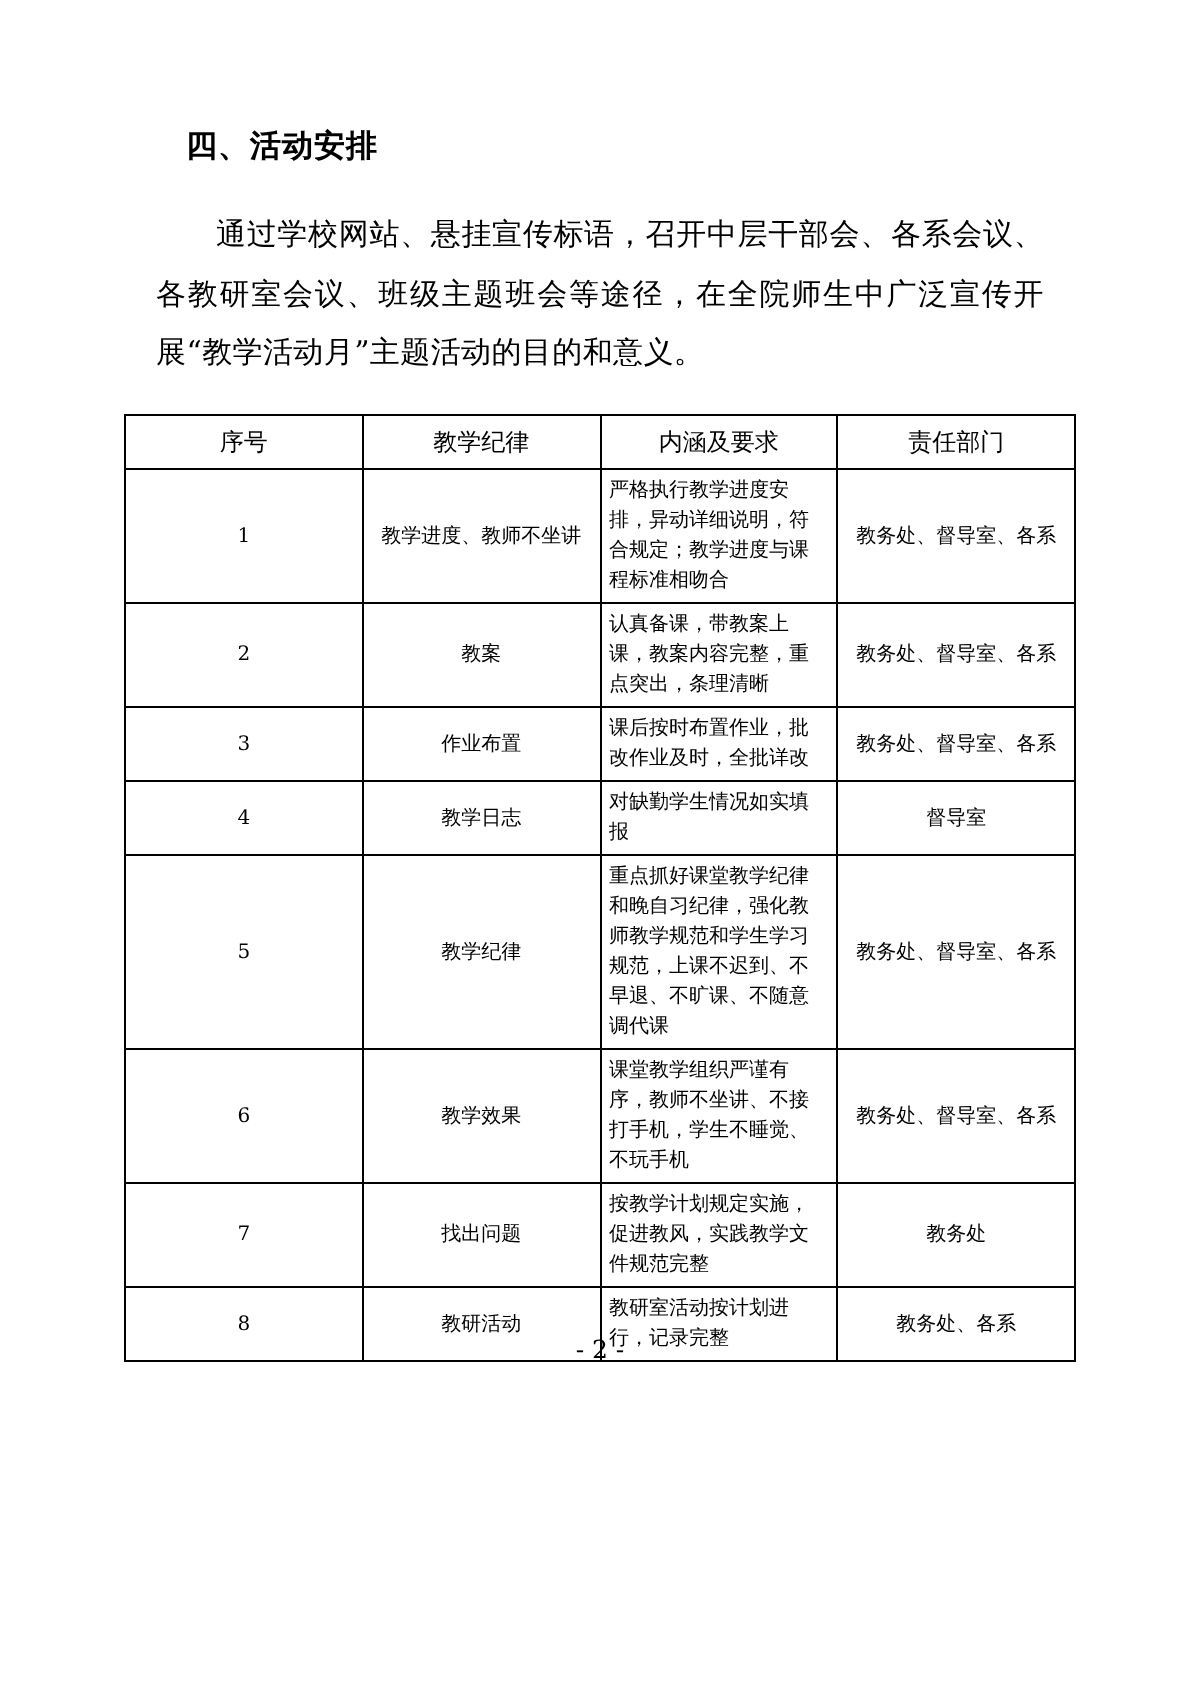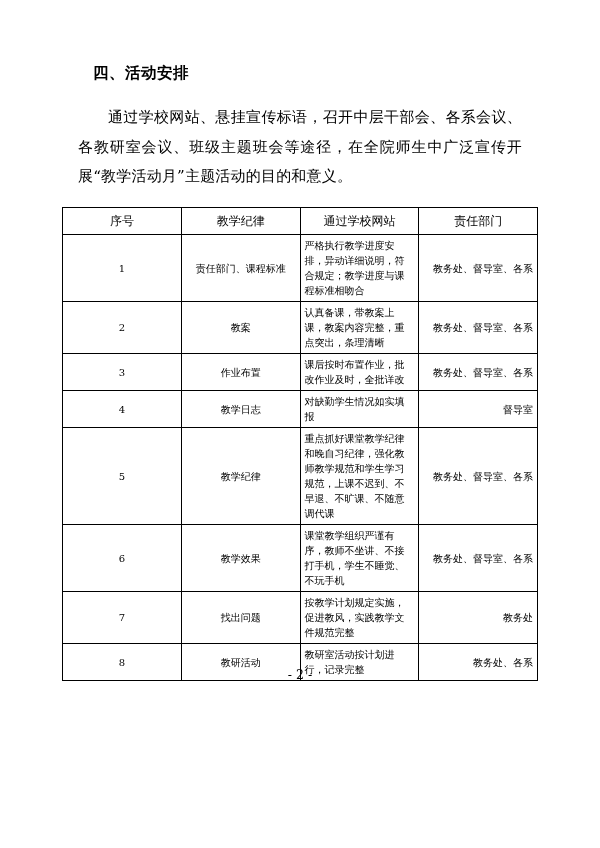--- a/index.html
+++ b/index.html
@@ -63,21 +63,21 @@
   }
   table.tbl th {
     text-align: center;
     font-weight: normal;
     padding: 4px 4px;
     font-size: 12px;
   }
   td.c-no { text-align: center; width: 30px; }
   td.c-item { text-align: center; width: 78px; }
   td.c-content { text-align: left; }
-  td.c-dept { text-align: right; width: 70px; }
+  td.c-dept { text-align: center; width: 70px; }
   .footer {
     position: absolute;
     left: 0;
     right: 0;
     bottom: 38px;
     text-align: center;
     font-size: 12.5px;
     font-family: "DejaVu Serif", "Liberation Serif", serif;
   }
 </style>
@@ -92,28 +92,28 @@
   <p class="para">通过学校网站、悬挂宣传标语，召开中层干部会、各系会议、各教研室会议、班级主题班会等途径，在全院师生中广泛宣传开展“教学活动月”主题活动的目的和意义。</p>
 
 
 
 
   <table class="tbl">
     <thead>
       <tr>
         <th class="c-no">序号</th>
         <th class="c-item">教学纪律</th>
-        <th class="c-content">通过学校网站</th>
+        <th class="c-content">内涵及要求</th>
         <th class="c-dept">责任部门</th>
       </tr>
     </thead>
     <tbody>
       <tr>
         <td class="c-no">1</td>
-        <td class="c-item">责任部门、课程标准</td>
+        <td class="c-item">教学进度、教师不坐讲</td>
         <td class="c-content">严格执行教学进度安排，异动详细说明，符合规定；教学进度与课程标准相吻合</td>
         <td class="c-dept">教务处、督导室、各系</td>
       </tr>
       <tr>
         <td class="c-no">2</td>
         <td class="c-item">教案</td>
         <td class="c-content">认真备课，带教案上课，教案内容完整，重点突出，条理清晰</td>
         <td class="c-dept">教务处、督导室、各系</td>
       </tr>
       <tr>

